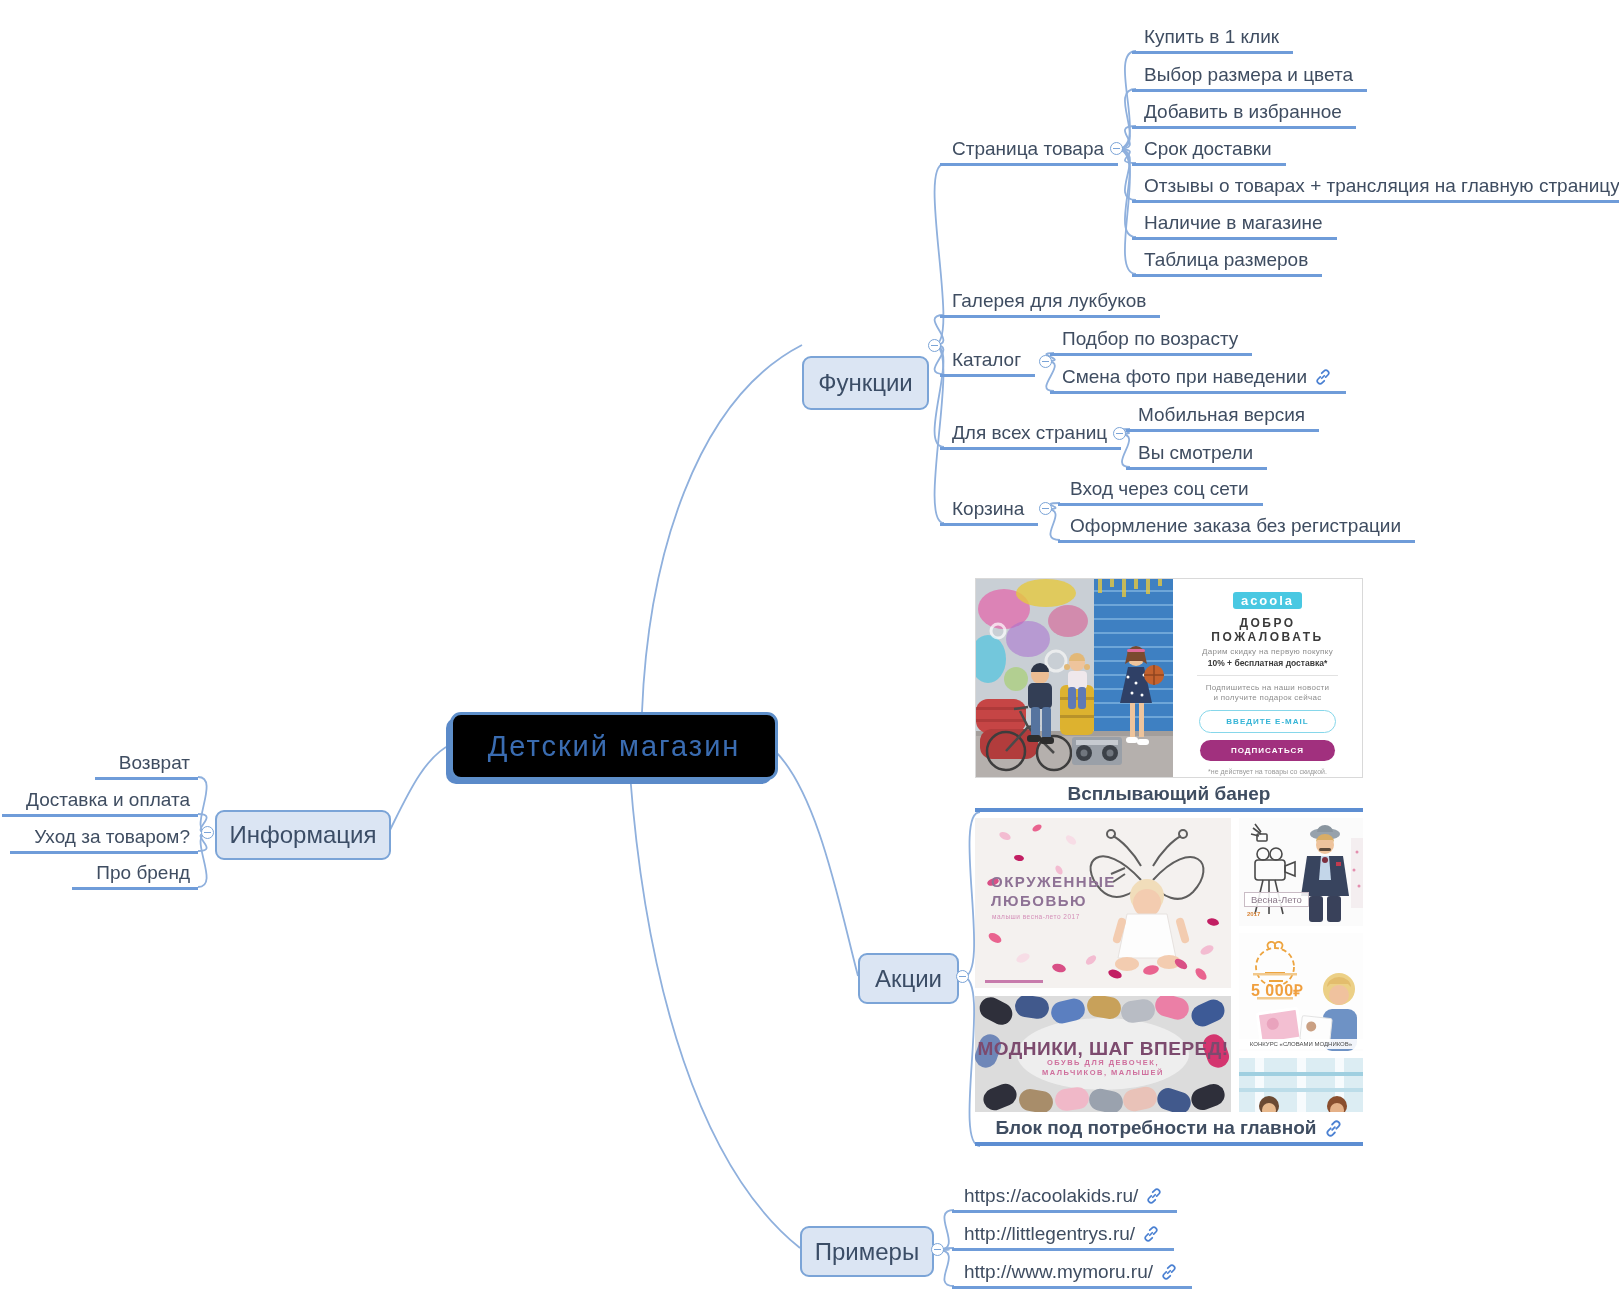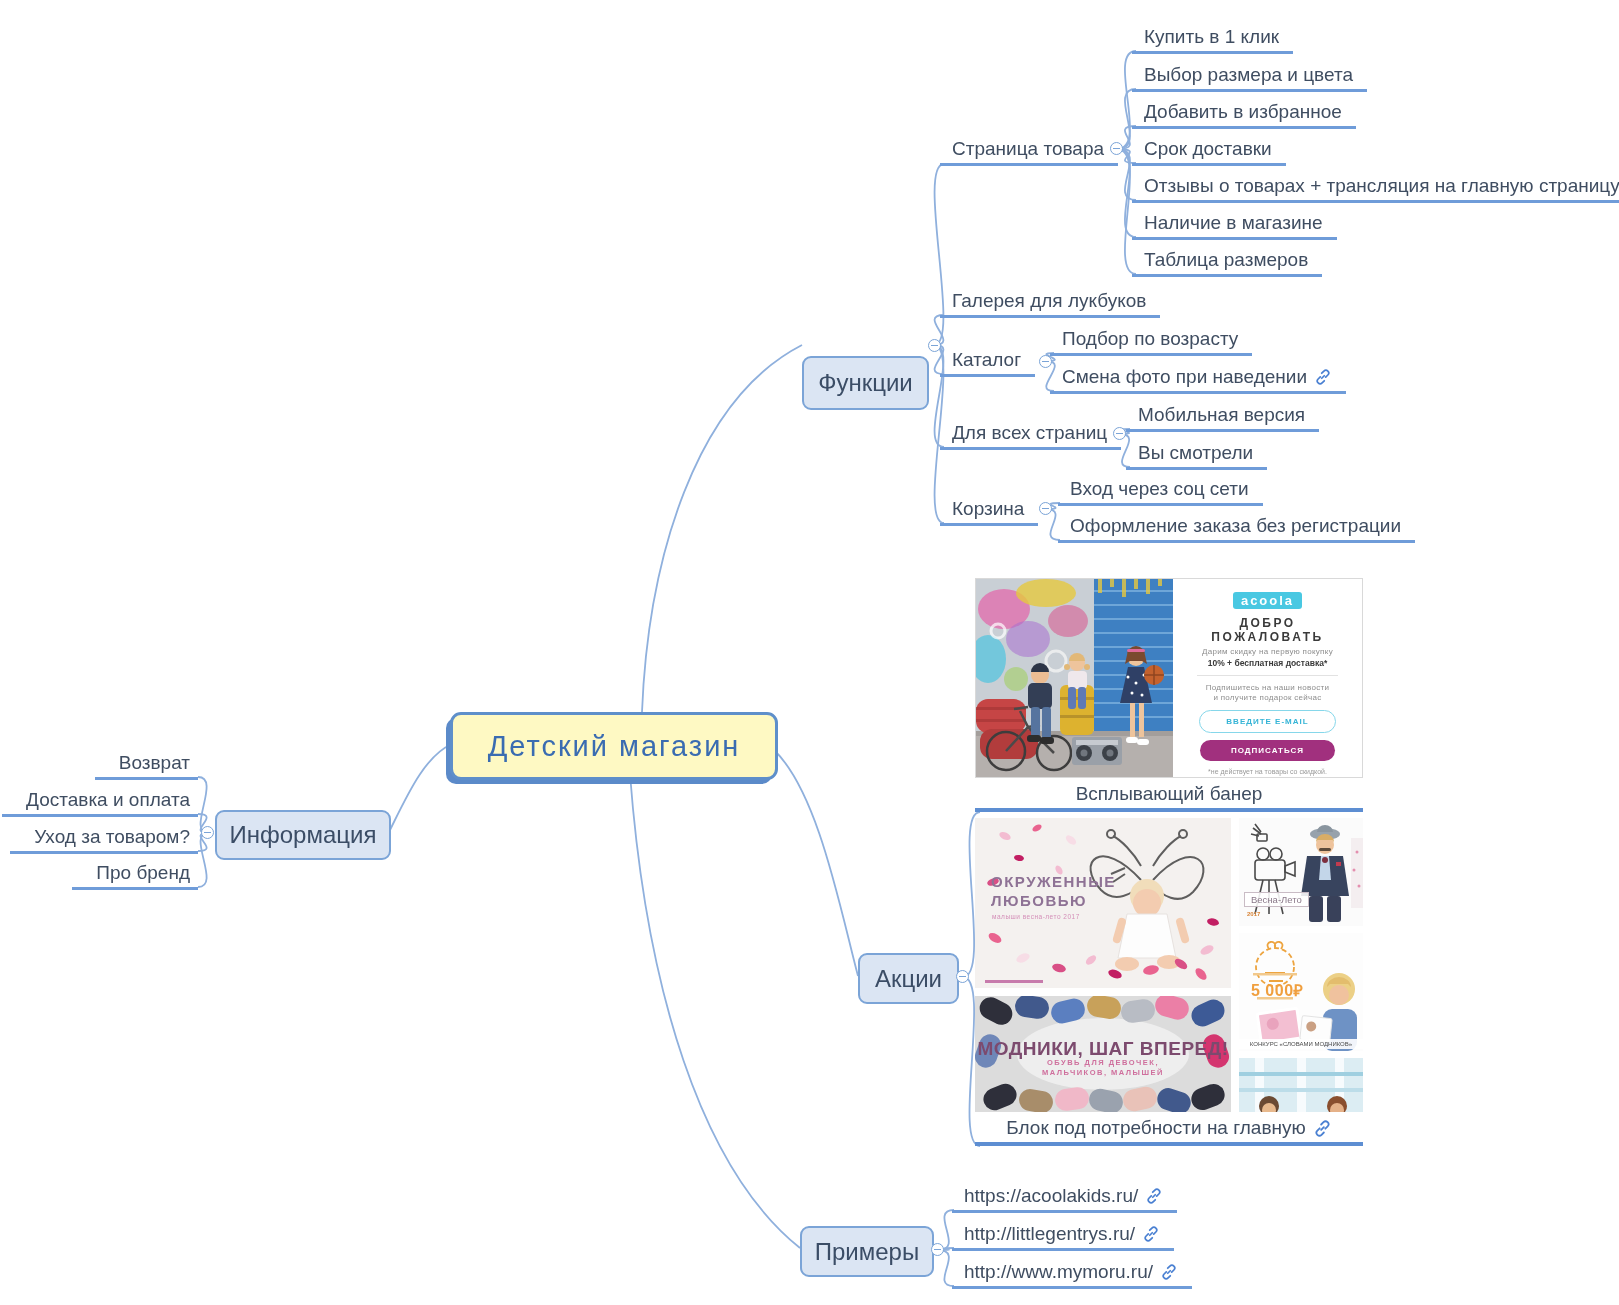--- a/index.html
+++ b/index.html
@@ -8,29 +8,29 @@
   .conn{position:absolute;left:0;top:0;z-index:1;}
   
   .lf{position:absolute;z-index:2;display:flex;align-items:center;gap:7px;white-space:nowrap;
       color:#3f4d61;font-size:19px;line-height:23px;padding:0 14px 3px 12px;
       border-bottom:3px solid #6f9cd9;}
   .lfr{justify-content:flex-end;padding:0 8px 3px 24px;align-items:flex-end;}
   
   .node{position:absolute;z-index:2;display:flex;align-items:center;justify-content:center;
         background:#dbe5f3;border:2px solid #7ba4d7;border-radius:9px;color:#3b4d66;font-size:24px;}
   .rootnode{position:absolute;z-index:2;display:flex;align-items:center;justify-content:center;
-        background:#fef9c3;border:3px solid #5e8fca;border-radius:11px;color:#3a6cb1;
+        background:#000000;border:3px solid #5e8fca;border-radius:11px;color:#3a6cb1;
         font-size:29px;letter-spacing:2px;font-weight:500;box-shadow:-5px 5px 0 -1px #5b8ac9;}
   .collapse{position:absolute;z-index:3;width:13px;height:13px;box-sizing:border-box;background:#fff;
         border:1px solid #7ba4d7;border-radius:50%;display:flex;align-items:center;justify-content:center;}
   .collapse i{display:block;width:7px;height:0;border-top:1.5px solid #7ba4d7;}
   
   .imgtopic{position:absolute;z-index:2;border-bottom:4px solid #5d8ed2;padding-bottom:3px;}
   .caption{display:flex;align-items:center;justify-content:center;gap:7px;color:#3f4d61;
-        font-size:19px;padding-top:5px;line-height:22px;}
+        font-size:19px;padding-top:5px;line-height:22px;font-weight:bold;}
   .banner{display:flex;border:1px solid #d9d9d9;background:#fff;height:198px;box-sizing:content-box;}
   .panel{flex:1;text-align:center;padding:12px 10px 0;background:#fff;}
   .blogo{color:#fff;background:#49c8e2;display:inline-block;font-weight:bold;font-size:13px;
         padding:1px 8px;border-radius:3px;letter-spacing:2px;}
   .btitle{font-size:12px;font-weight:bold;color:#3a3a3a;letter-spacing:2.5px;margin-top:7px;}
   .bsmall{font-size:8px;color:#8d8d8d;margin-top:3px;letter-spacing:.3px;}
   .bbold{font-size:8.5px;font-weight:bold;color:#3a3a3a;margin-top:2px;}
   .bhr{border:none;border-top:1px solid #e2e2e2;margin:7px 14px;}
   .bemail{margin:8px auto 0;width:80%;border:1px solid #86d7ea;border-radius:13px;color:#35b4d6;
         font-size:8px;font-weight:bold;letter-spacing:1px;padding:6px 0;}
@@ -458,20 +458,20 @@
           <rect x="0" y="30" width="124" height="4" fill="#bcdde9"></rect>
           <circle cx="30" cy="48" r="10" fill="#6b4a33"></circle>
           <circle cx="30" cy="52" r="7" fill="#e8b98d"></circle>
           <circle cx="98" cy="48" r="10" fill="#8a4f2e"></circle>
           <circle cx="98" cy="52" r="7" fill="#e5b188"></circle>
         </svg>
       </div>
 
     </div>
     <div class="caption">
-      <span>Блок под потребности на главную</span>
+      <span>Блок под потребности на главной</span>
       <svg class="lnk" width="19" height="19" viewBox="0 0 20 20">
         <path d="M8.6 11.4 L11.4 8.6 M7 9.8 l-2.4 2.4 a3.1 3.1 0 0 0 4.4 4.4 l2.4-2.4 M13 10.2 l2.4-2.4 a3.1 3.1 0 0 0-4.4-4.4 L8.6 5.8" stroke="#4a80d2" stroke-width="1.9" fill="none" stroke-linecap="round"></path>
         </svg>
     </div>
   </div>
 
 </div>
 
 </body></html>

